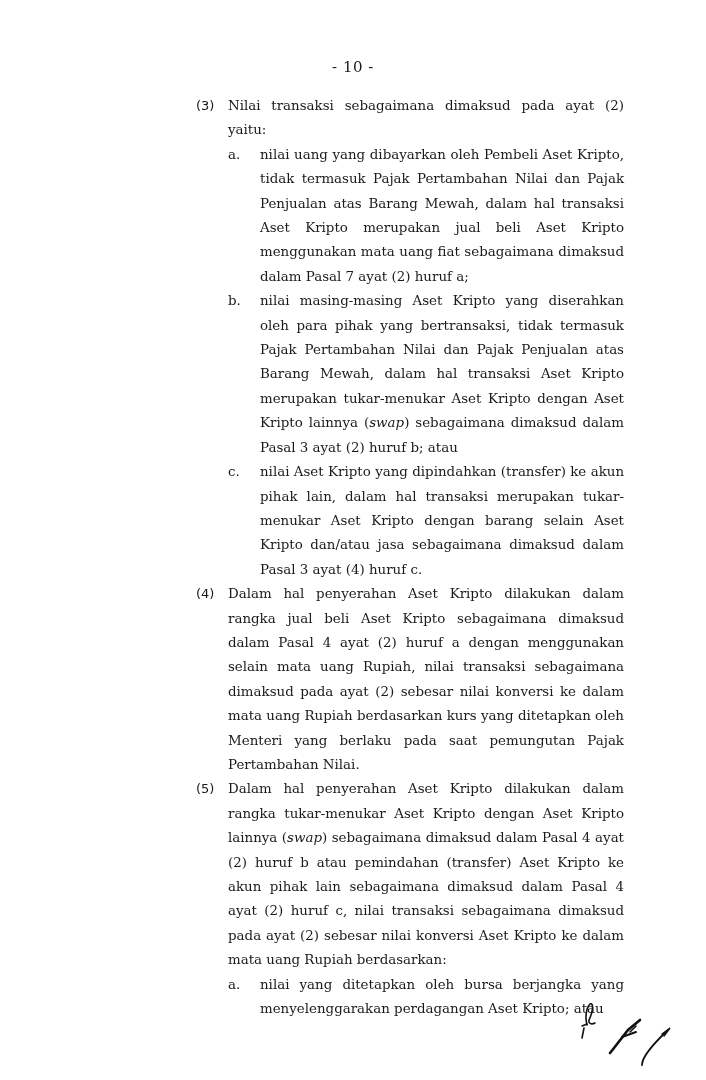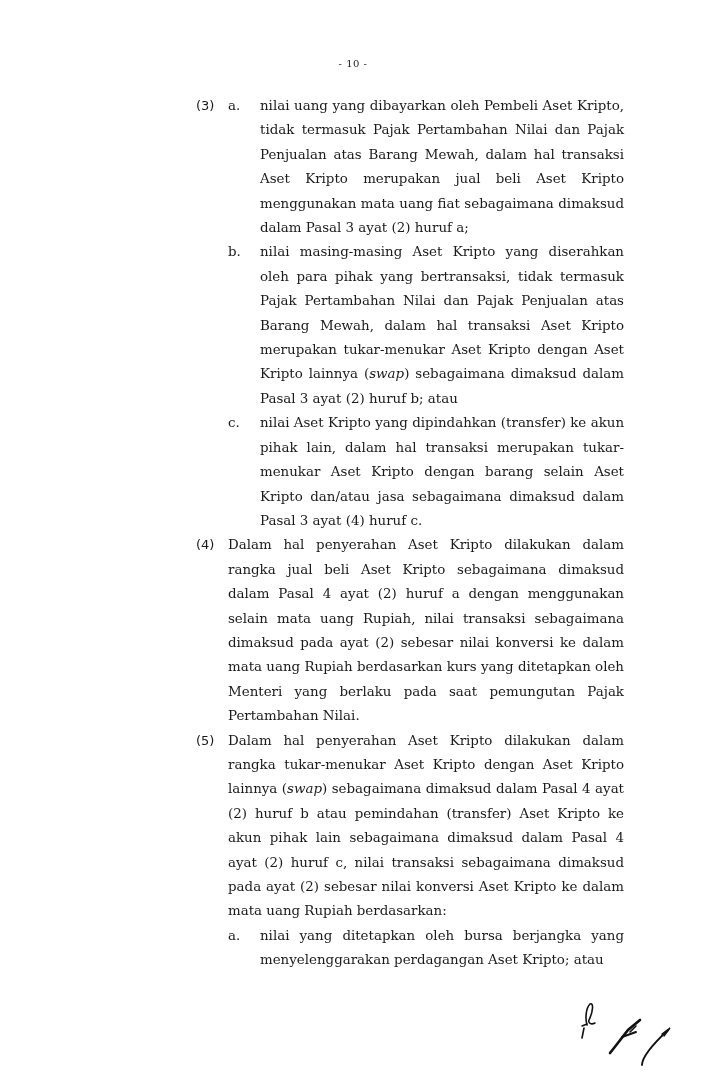--- a/index.html
+++ b/index.html
@@ -14,21 +14,21 @@
       overflow: hidden;
       font-family: "DejaVu Serif", "Liberation Serif", serif;
       color: #1a1a1a;
     }
     .page-number {
       position: absolute;
       top: 58px;
       left: 0;
       width: 706px;
       text-align: center;
-      font-size: 10px;
+      font-size: 15px;
       letter-spacing: 0.5px;
     }
     .content {
       position: absolute;
       top: 94px;
       left: 196px;
       width: 428px;
       font-size: 13.4px;
       line-height: 24.4px;
     }
@@ -74,24 +74,25 @@
   </style>
 </head>
 <body>
 
 <div class="page-number">- 10 -</div>
 
 <div class="content">
 
   <div class="ayat">
     <span class="ayat-num">(3)</span>
+    <div class="ayat-text">Nilai transaksi sebagaimana dimaksud pada ayat (2) yaitu:</div>
     <div class="items">
       <div class="item">
         <span class="item-label">a.</span>
-        <div class="item-text">nilai uang yang dibayarkan oleh Pembeli Aset Kripto, tidak termasuk Pajak Pertambahan Nilai dan Pajak Penjualan atas Barang Mewah, dalam hal transaksi Aset Kripto merupakan jual beli Aset Kripto menggunakan mata uang fiat sebagaimana dimaksud dalam Pasal 3 ayat (2) huruf a;</div>
+        <div class="item-text">nilai uang yang dibayarkan oleh Pembeli Aset Kripto, tidak termasuk Pajak Pertambahan Nilai dan Pajak Penjualan atas Barang Mewah, dalam hal transaksi Aset Kripto merupakan jual beli Aset Kripto menggunakan mata uang fiat sebagaimana dimaksud dalam Pasal 7 ayat (2) huruf a;</div>
       </div>
       <div class="item">
         <span class="item-label">b.</span>
         <div class="item-text"><span>nilai masing-masing Aset Kripto yang diserahkan oleh para pihak yang bertransaksi, tidak termasuk Pajak Pertambahan Nilai dan Pajak Penjualan atas Barang Mewah, dalam hal transaksi Aset Kripto merupakan tukar-menukar Aset Kripto dengan Aset Kripto lainnya (</span><em>swap</em><span>) sebagaimana dimaksud dalam Pasal 3 ayat (2) huruf b; atau</span></div>
       </div>
       <div class="item">
         <span class="item-label">c.</span>
         <div class="item-text">nilai Aset Kripto yang dipindahkan (transfer) ke akun pihak lain, dalam hal transaksi merupakan tukar-menukar Aset Kripto dengan barang selain Aset Kripto dan/atau jasa sebagaimana dimaksud dalam Pasal 3 ayat (4) huruf c.</div>
       </div>
     </div>

